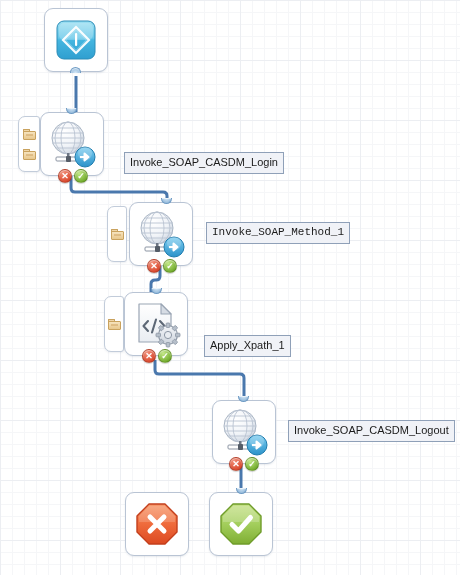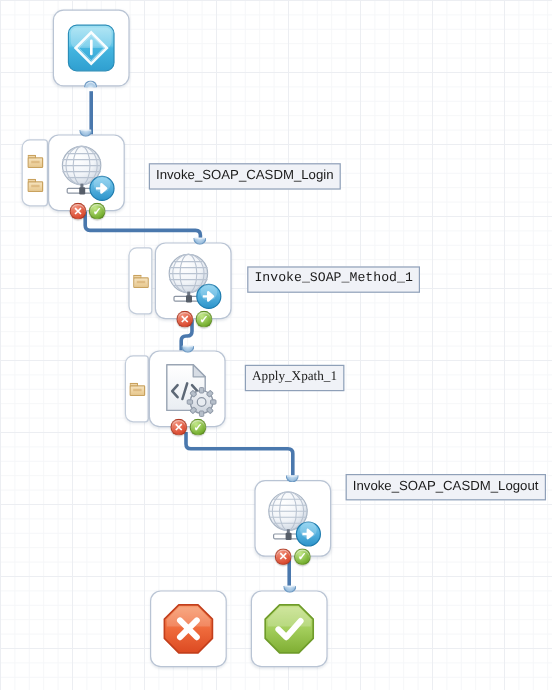--- a/index.html
+++ b/index.html
@@ -259,21 +259,21 @@
       </div>
     </div>
 
     <div class="port half-top" style="left:66px; top:108px;"></div>
 
     <div class="badges" style="left:58px; top:169px;">
       <span class="badge err">✕</span>
       <span class="badge ok">✓</span>
     </div>
 
-    <div class="label" style="left:124px; top:136px;text-align:center;">Invoke_SOAP_CASDM_Login</div>
+    <div class="label" style="left:124px; top:152px;text-align:center;">Invoke_SOAP_CASDM_Login</div>
   </div>
 
   <div class="node">
     <div class="flap" style="left:107px; top:206px; width:20px; height:56px;">
       <span class="folder-icon">
         <span class="ftab"></span>
           <span class="fbody"></span>
           <span class="fslot"></span>
       </span>
     </div>
@@ -361,21 +361,21 @@
       </div>
     </div>
 
     <div class="port half-top" style="left:151px; top:288px;"></div>
 
     <div class="badges" style="left:142px; top:349px;">
       <span class="badge err">✕</span>
       <span class="badge ok">✓</span>
     </div>
 
-    <div class="label" style="left:204px; top:304px;font-family:Liberation Serif, serif;">Apply_Xpath_1</div>
+    <div class="label" style="left:204px; top:335px;">Apply_Xpath_1</div>
   </div>
 
   <div class="node">
     <div class="node-box" style="left:212px; top:400px; width:64px; height:64px;">
       <div class="icon-wrap">
         <svg width="54" height="50" viewBox="0 0 54 50">
           <circle cx="23" cy="19" r="16" fill="url(#gGlobe)" stroke="#a9b5c4" stroke-width="1"></circle>
           <g stroke="#b9c3d1" stroke-width="0.9" fill="none">
             <ellipse cx="23" cy="19" rx="7" ry="16"></ellipse>
             <ellipse cx="23" cy="19" rx="13" ry="16"></ellipse>
@@ -395,21 +395,21 @@
       </div>
     </div>
 
     <div class="port half-top" style="left:238px; top:396px;"></div>
 
     <div class="badges" style="left:229px; top:457px;">
       <span class="badge err">✕</span>
       <span class="badge ok">✓</span>
     </div>
 
-    <div class="label" style="left:288px; top:395px;">Invoke_SOAP_CASDM_Logout</div>
+    <div class="label" style="left:288px; top:420px;">Invoke_SOAP_CASDM_Logout</div>
   </div>
 
   <div class="node">
     <div class="node-box" style="left:125px; top:492px; width:64px; height:64px;">
       <div class="icon-wrap">
         <svg width="44" height="44" viewBox="0 0 44 44">
           <defs>
             <linearGradient id="gRed" x1="0" y1="0" x2="0" y2="1">
               <stop offset="0" stop-color="#f79b6e"></stop>
               <stop offset="0.5" stop-color="#ef6b3c"></stop>

